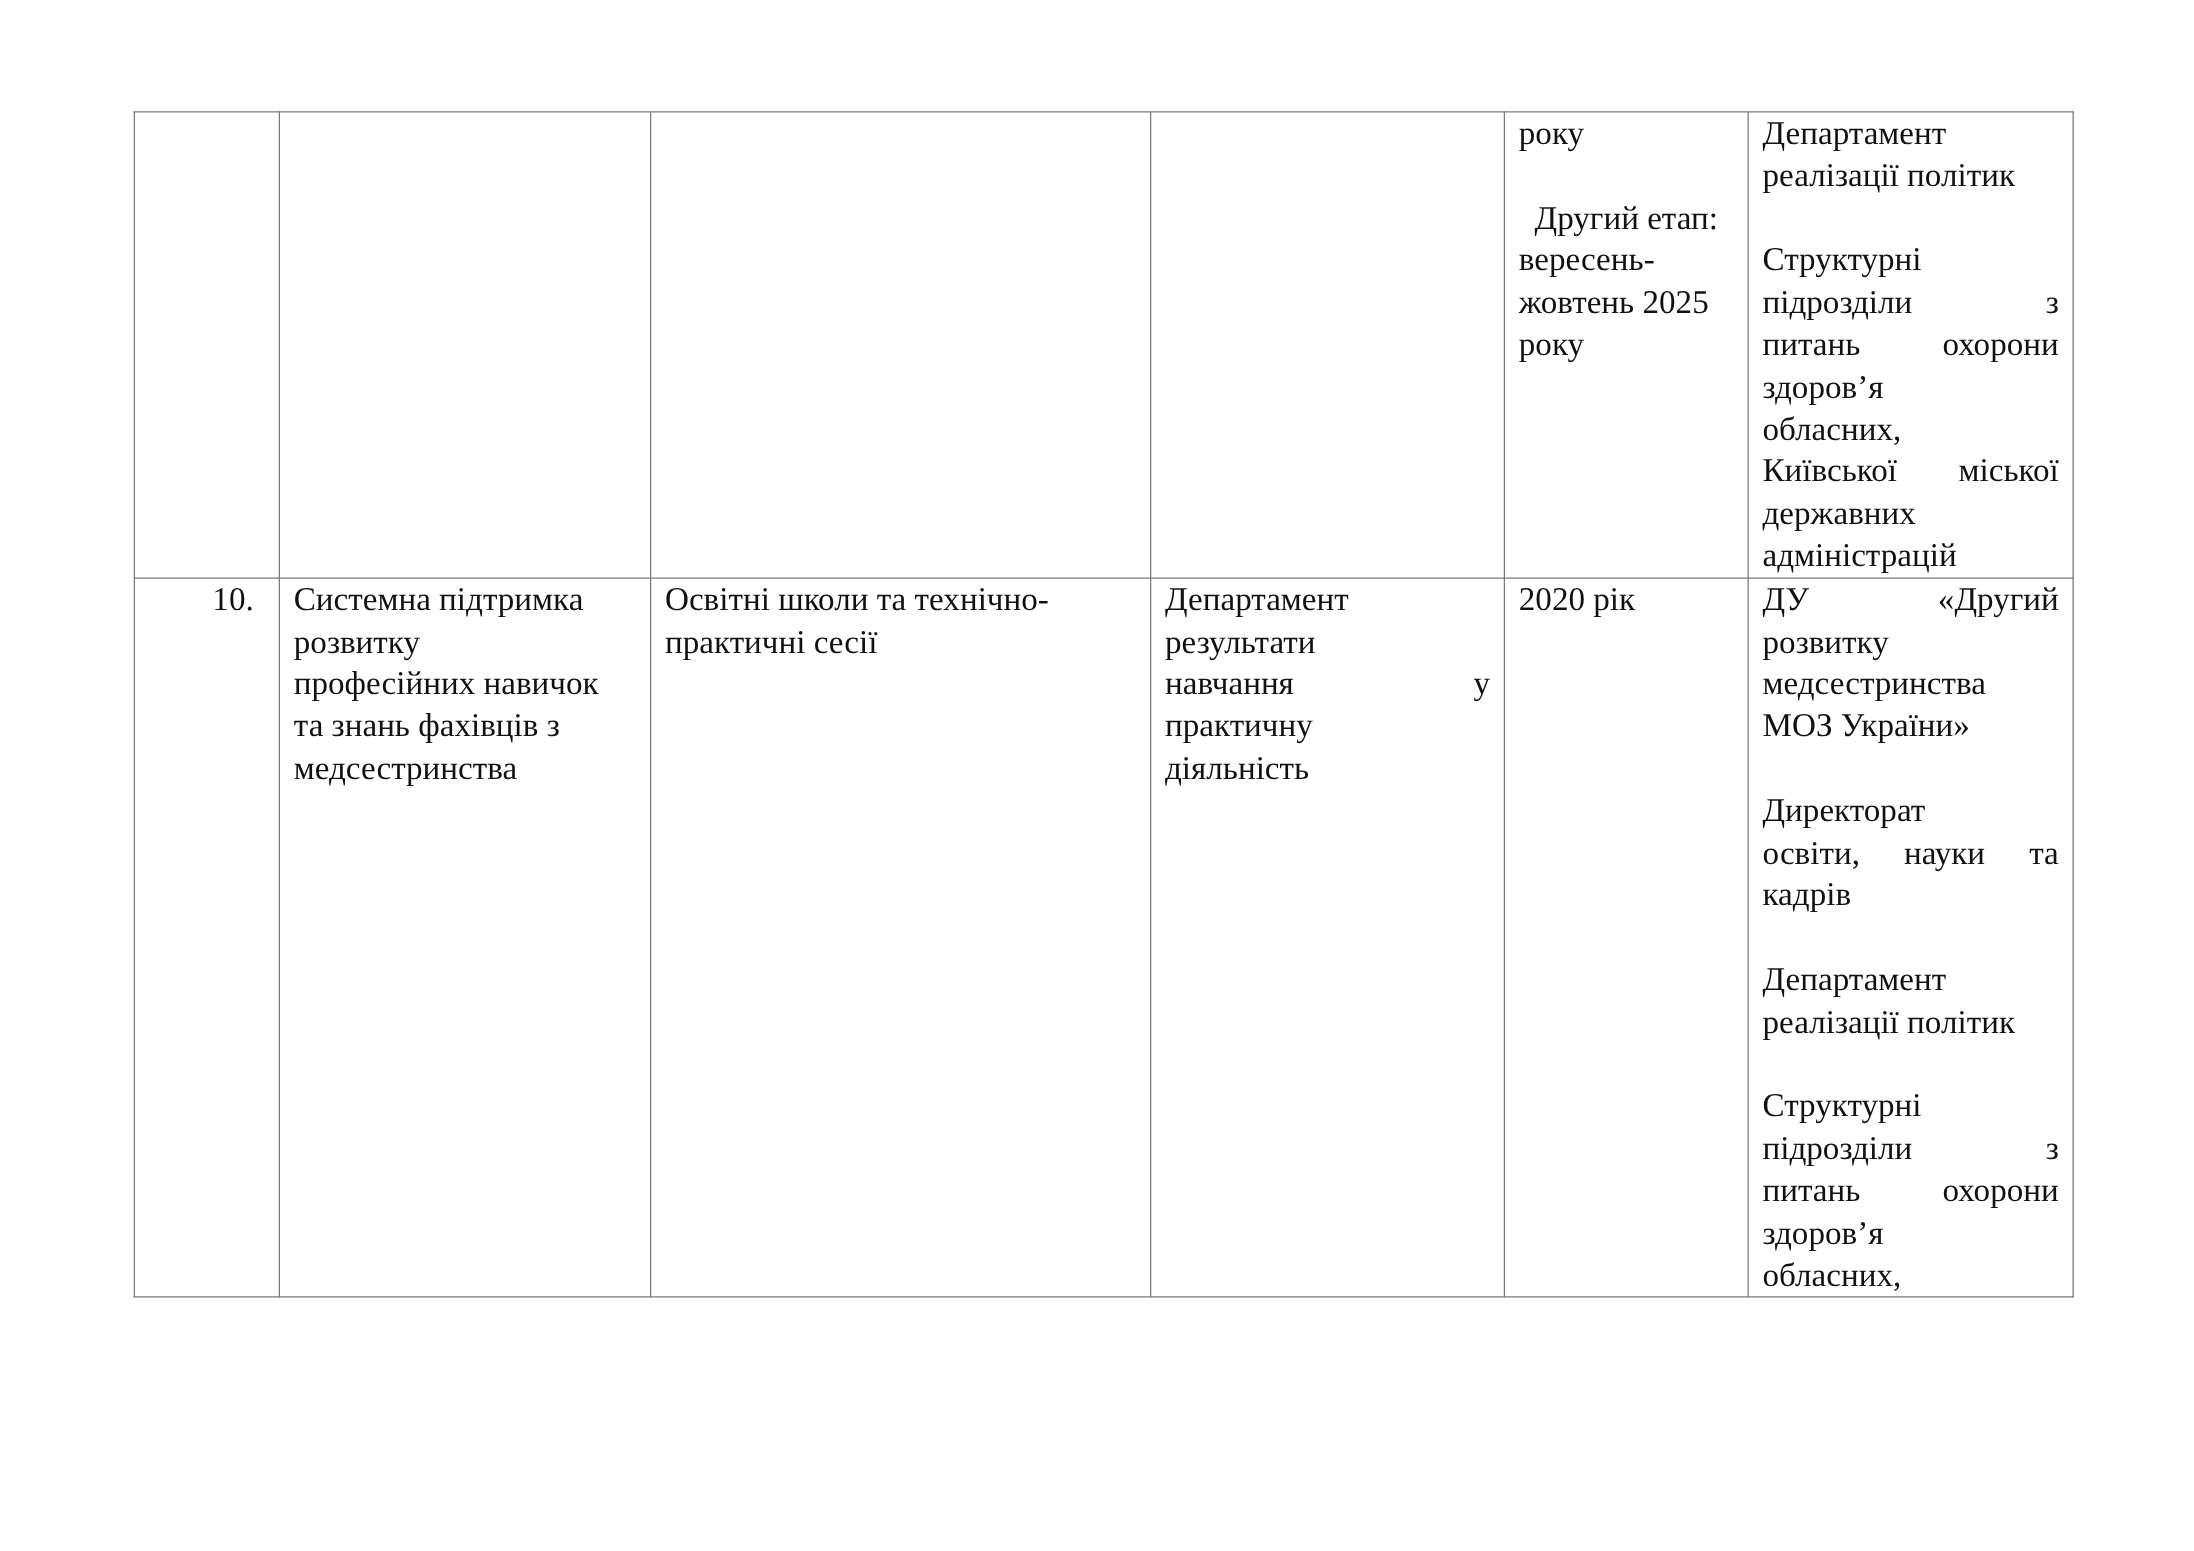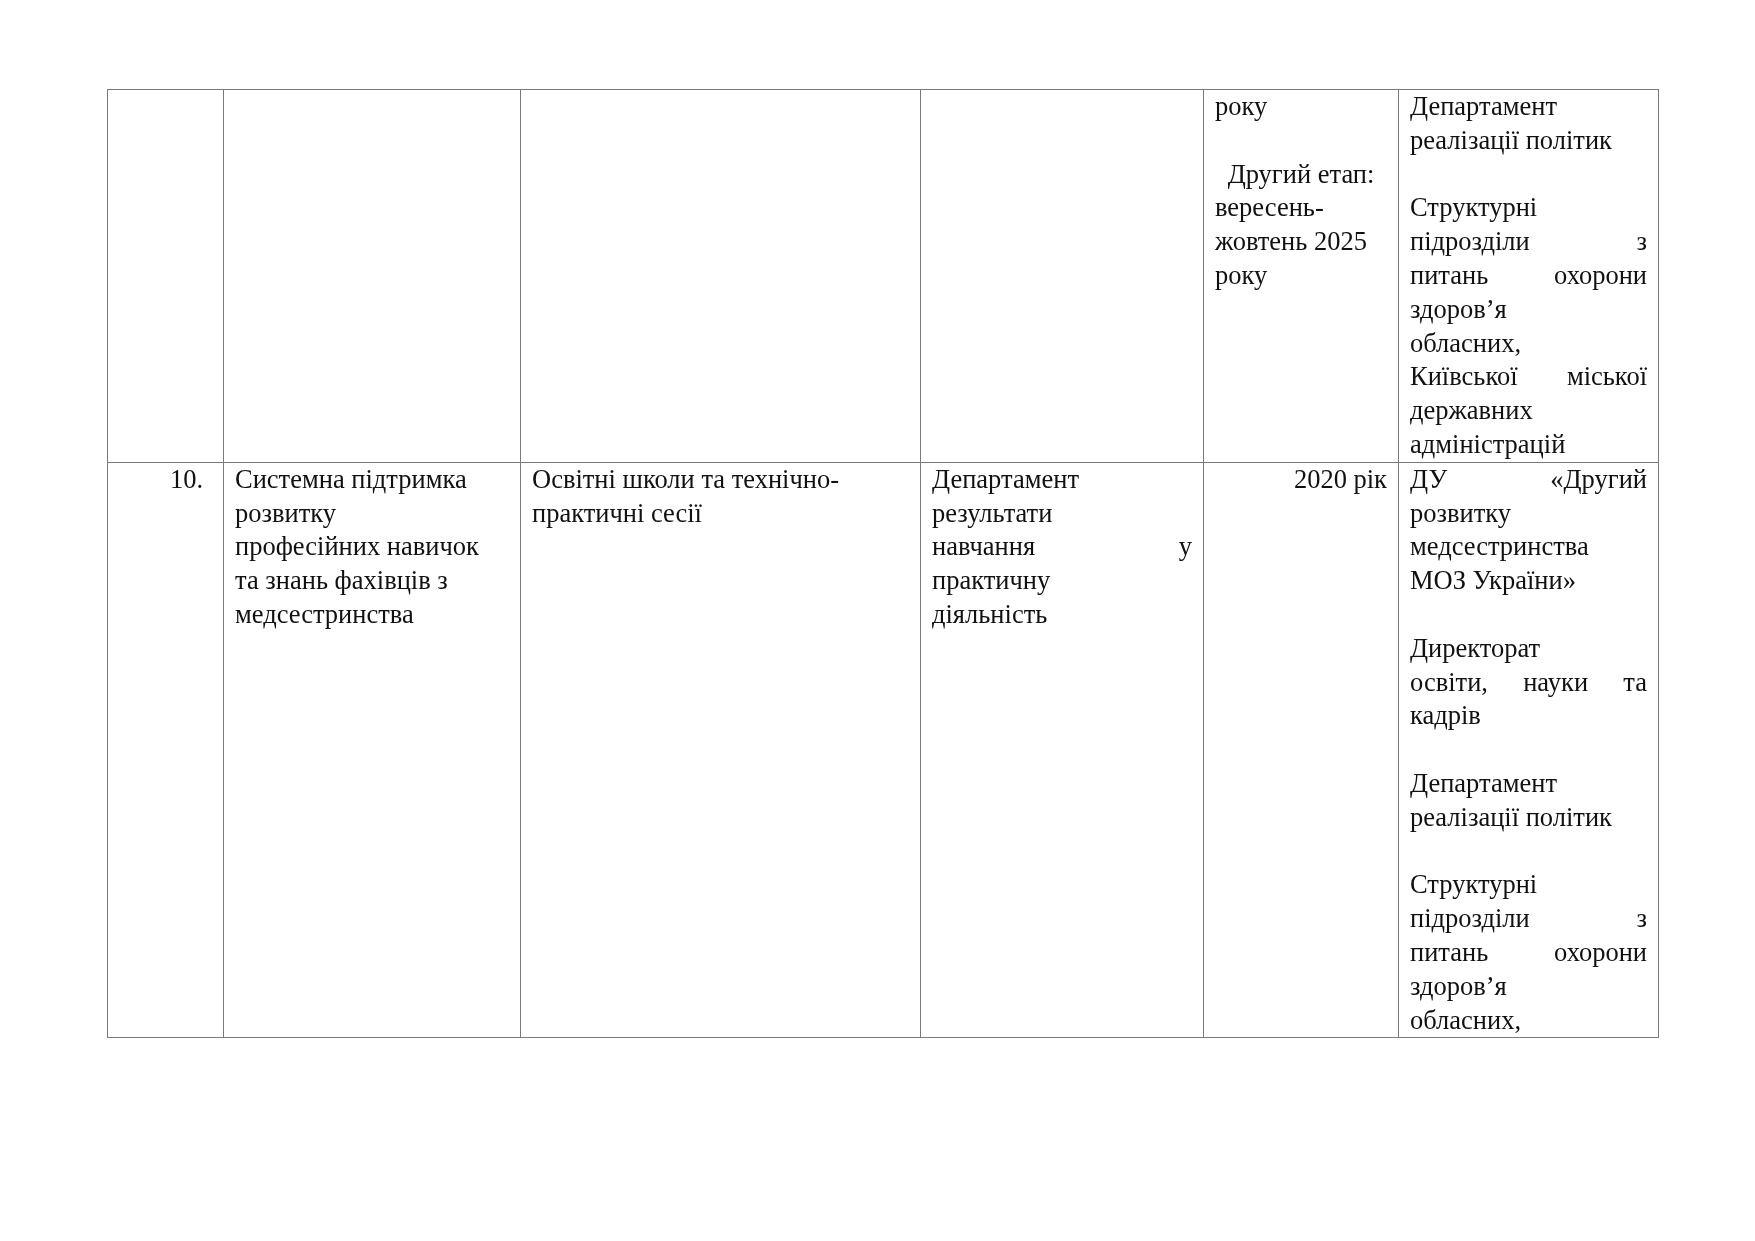--- a/index.html
+++ b/index.html
@@ -11,21 +11,21 @@
     width:1551px; border-collapse:collapse; table-layout:fixed;
   }
   table.doc-table td {
     border:1.5px solid #7a7a7a; vertical-align:top;
     font-size:26.5px; line-height:33.8px;
     padding:0 11px 0 11px;
   }
   tr.row-cont { height:372px; }
   tr.row-10 { height:575px; }
   .num { text-align:right; padding-right:20px !important; }
-  .center { text-align:right; }
+  .center { text-align:left; }
   .para { display:block; }
   .para + .para { margin-top:33.8px; }
   .j-line { display:flex; justify-content:center; }
 </style>
 </head>
 <body>
 
 <div class="page">
   <table class="doc-table">
     <colgroup>

